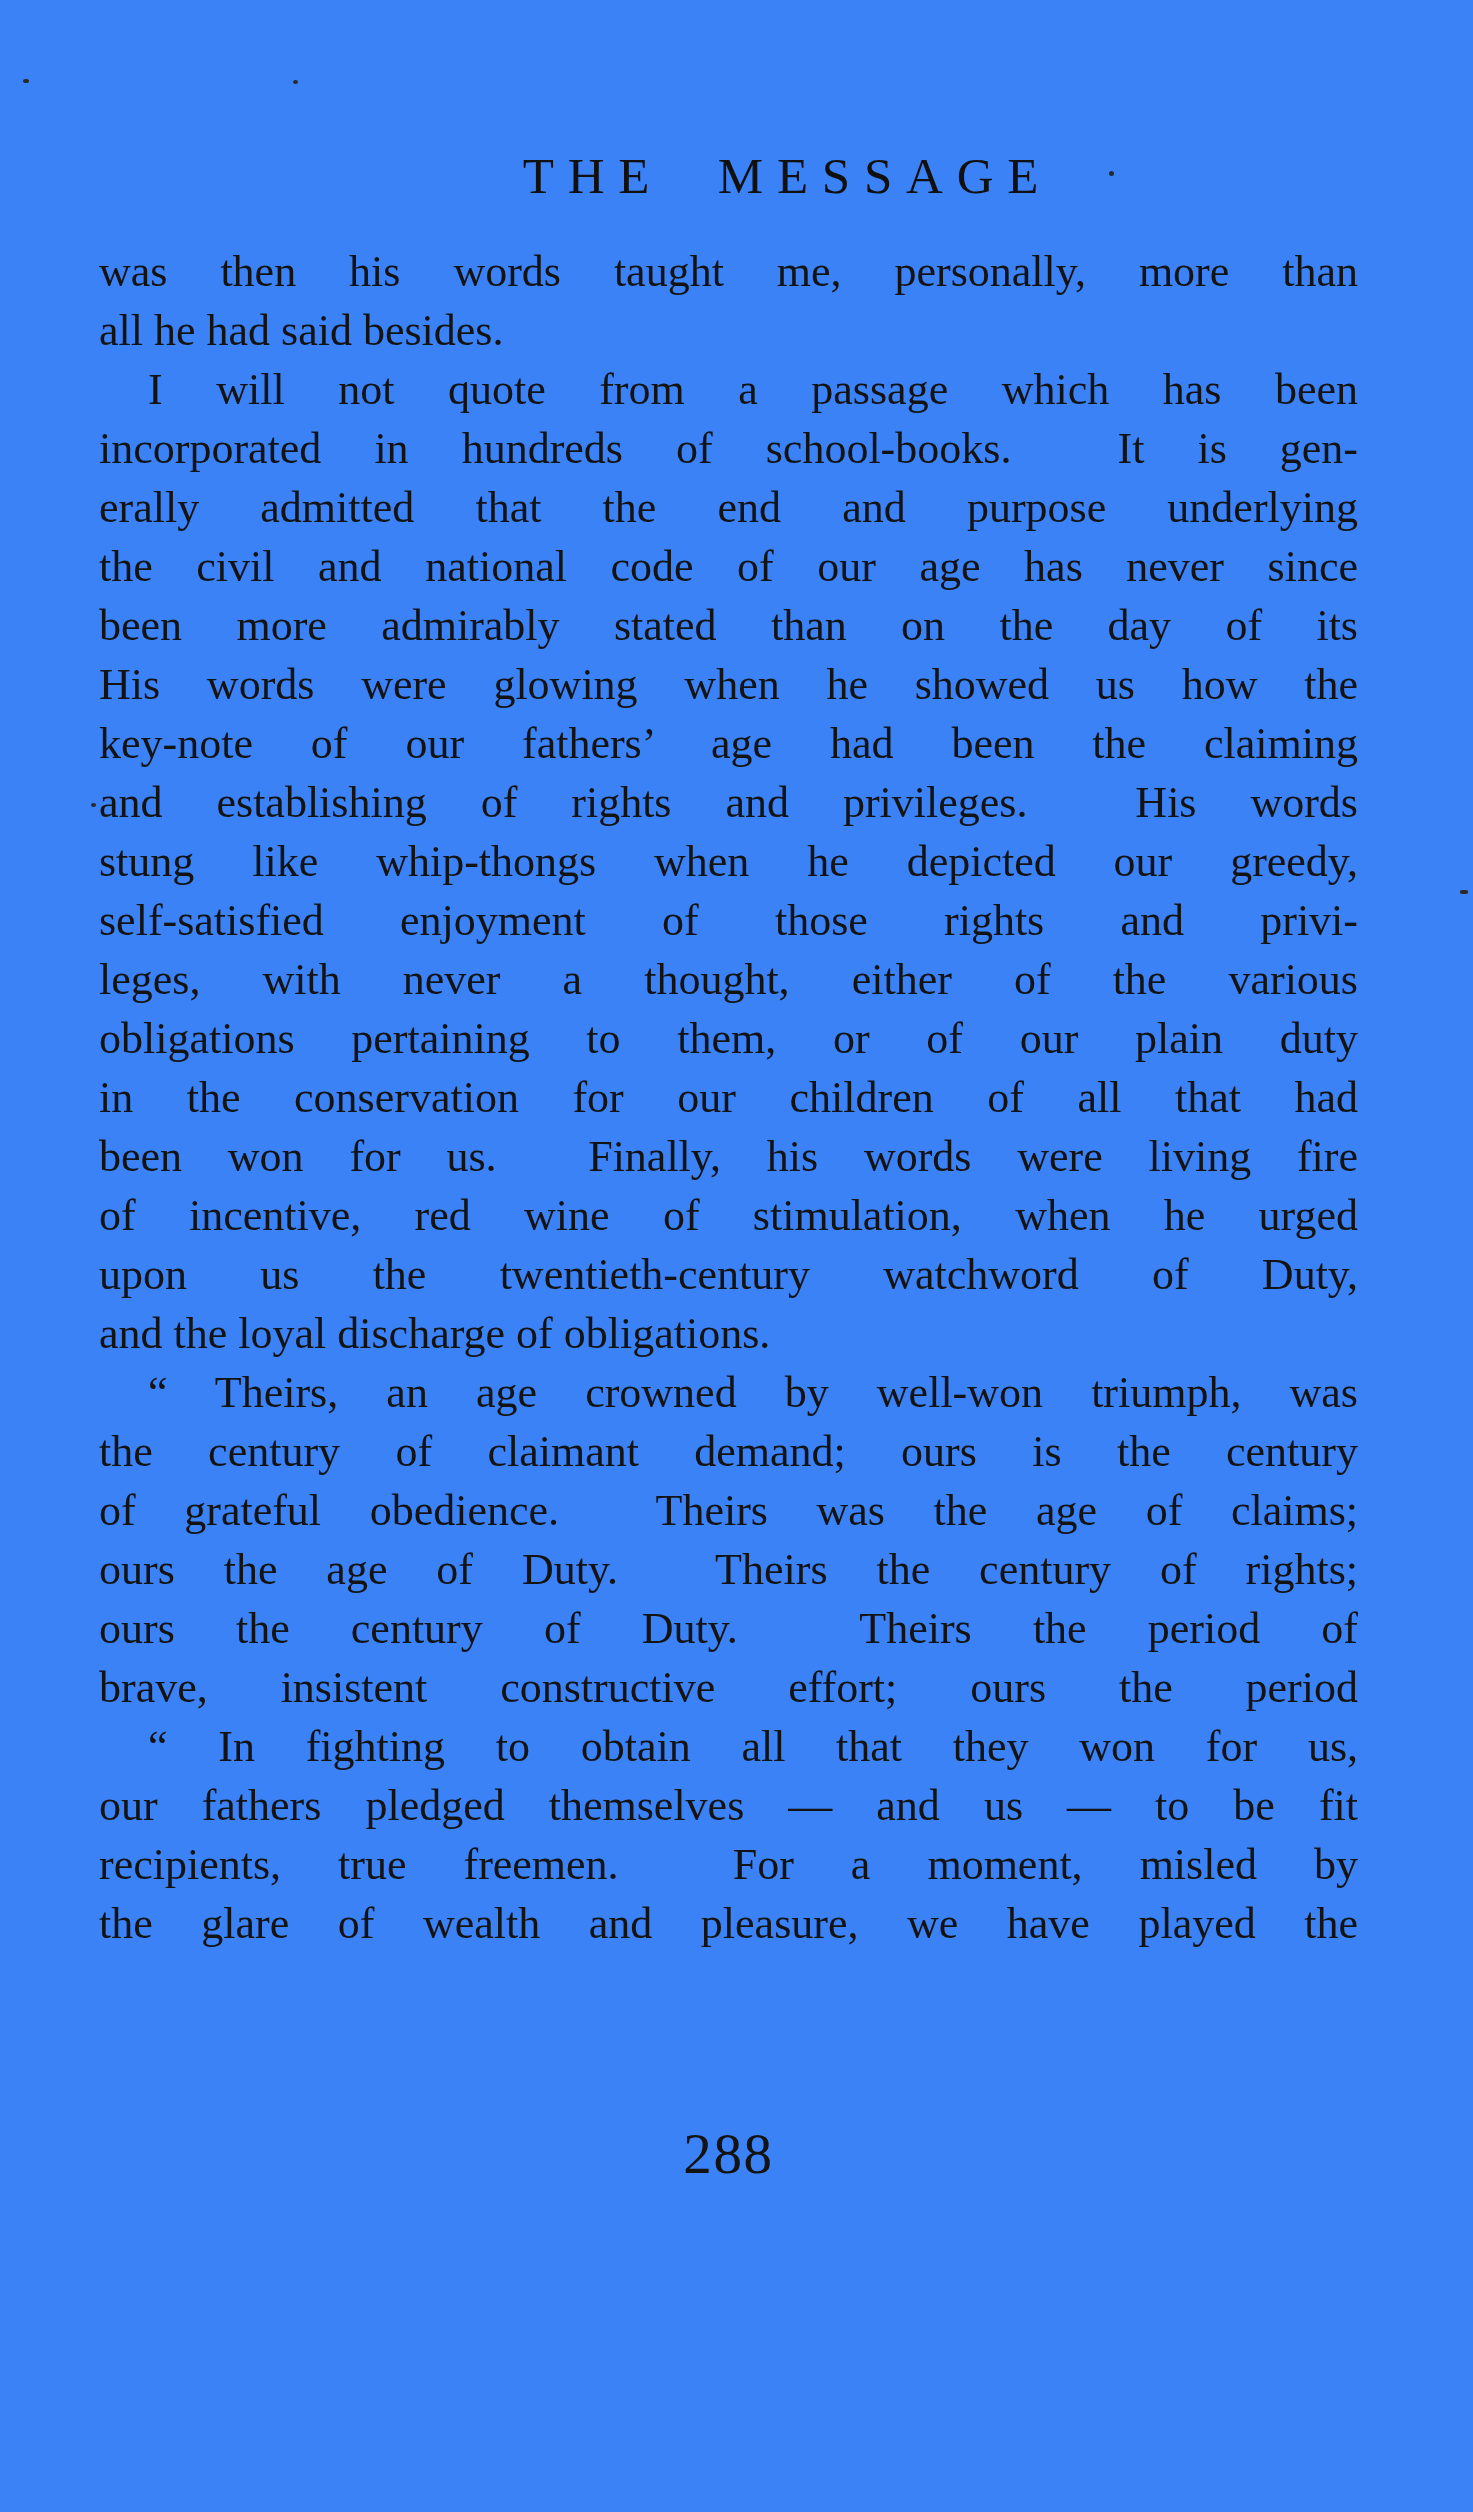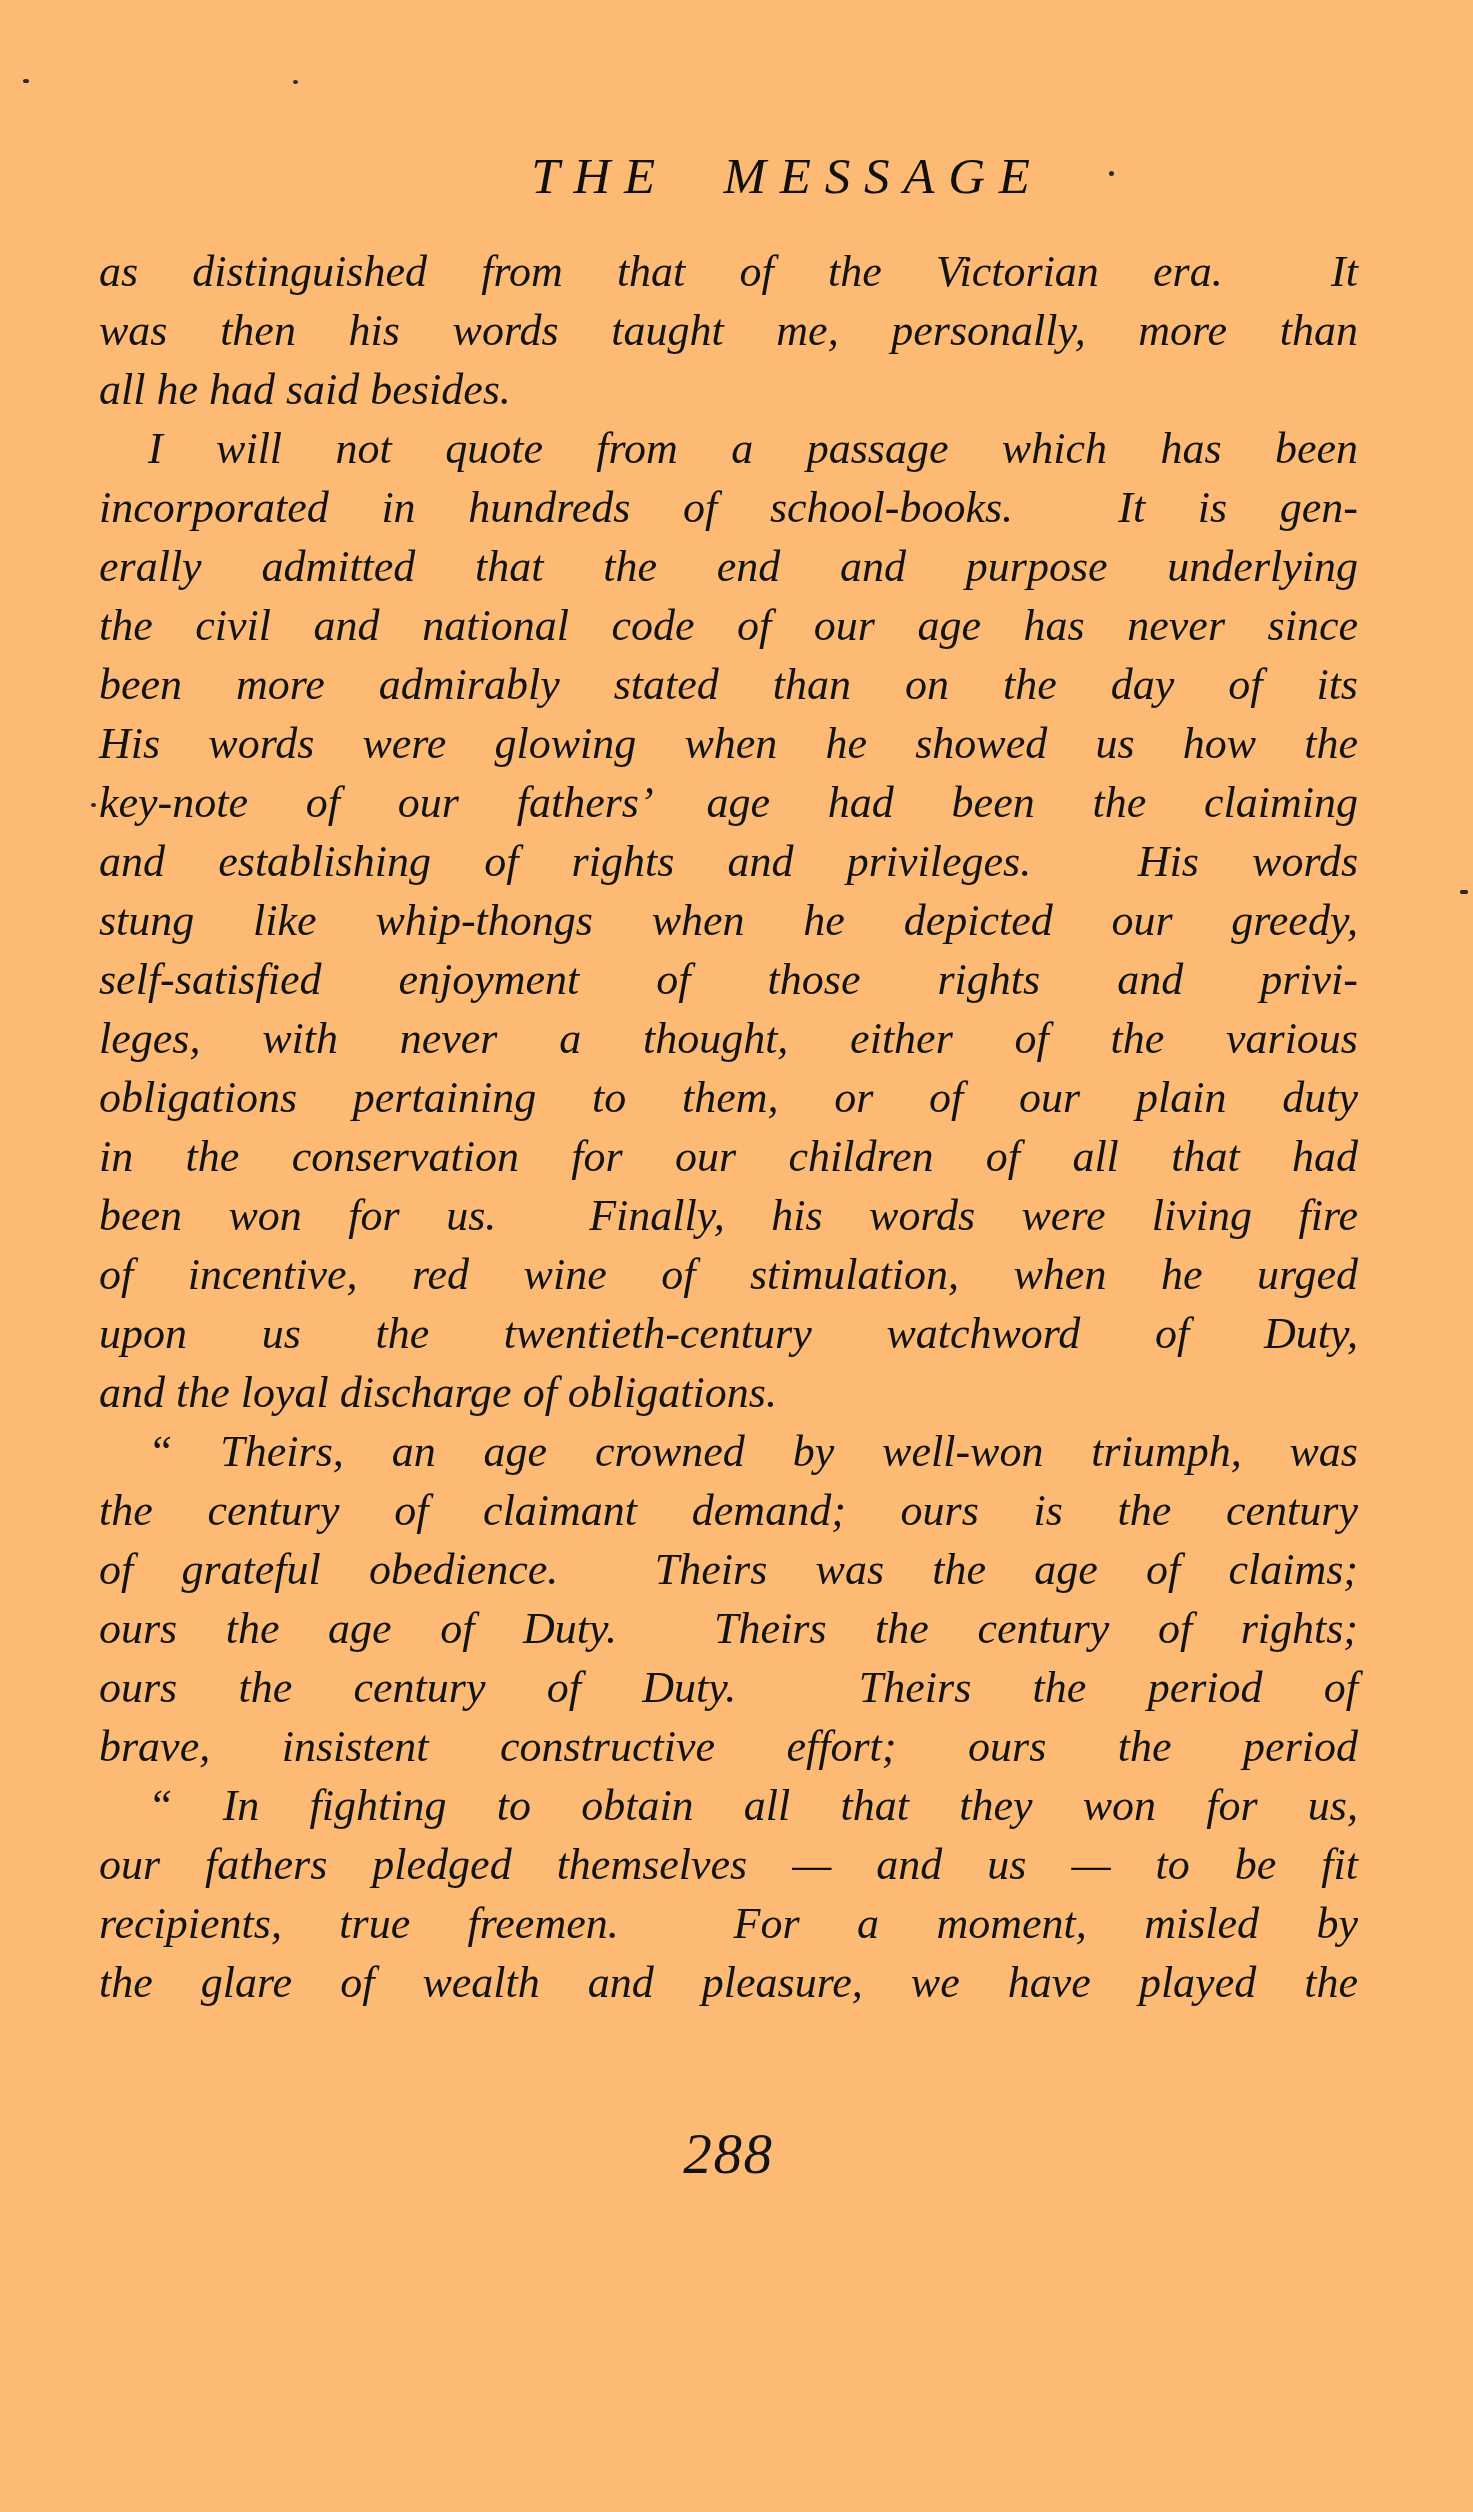--- a/index.html
+++ b/index.html
@@ -7,23 +7,22 @@
     width: 1473px;
     height: 2512px;
     background: #ffffff;
     font-family: "Liberation Serif", "DejaVu Serif", serif;
     color: #141414;
   }
   .page {
     position: relative;
     width: 1473px;
     height: 2512px;
-    background: #fdba74;
+    background: #3b82f6;
     overflow: hidden;
-    font-style: italic;
   }
   .title {
     position: absolute;
     top: 147px;
     left: 99px;
     width: 1259px;
     text-align: center;
     transform: translateX(59px);
     font-size: 51px;
     font-weight: 400;
@@ -68,21 +67,20 @@
   }
 </style>
 </head>
 <body>
 
 <div class="page">
 
   <div class="title">THE MESSAGE</div>
 
   <div class="textblock">
-    <div class="l">as distinguished from that of the Victorian era.&nbsp; It</div>
     <div class="l">was then his words taught me, personally, more than</div>
     <div class="l end">all he had said besides.</div>
     <div class="l ind">I will not quote from a passage which has been</div>
     <div class="l">incorporated in hundreds of school-books.&nbsp; It is gen-</div>
     <div class="l">erally admitted that the end and purpose underlying</div>
     <div class="l">the civil and national code of our age has never since</div>
     <div class="l">been more admirably stated than on the day of its</div>
     <div class="l">His words were glowing when he showed us how the</div>
     <div class="l">key-note of our fathers’ age had been the claiming</div>
     <div class="l">and establishing of rights and privileges.&nbsp; His words</div>

